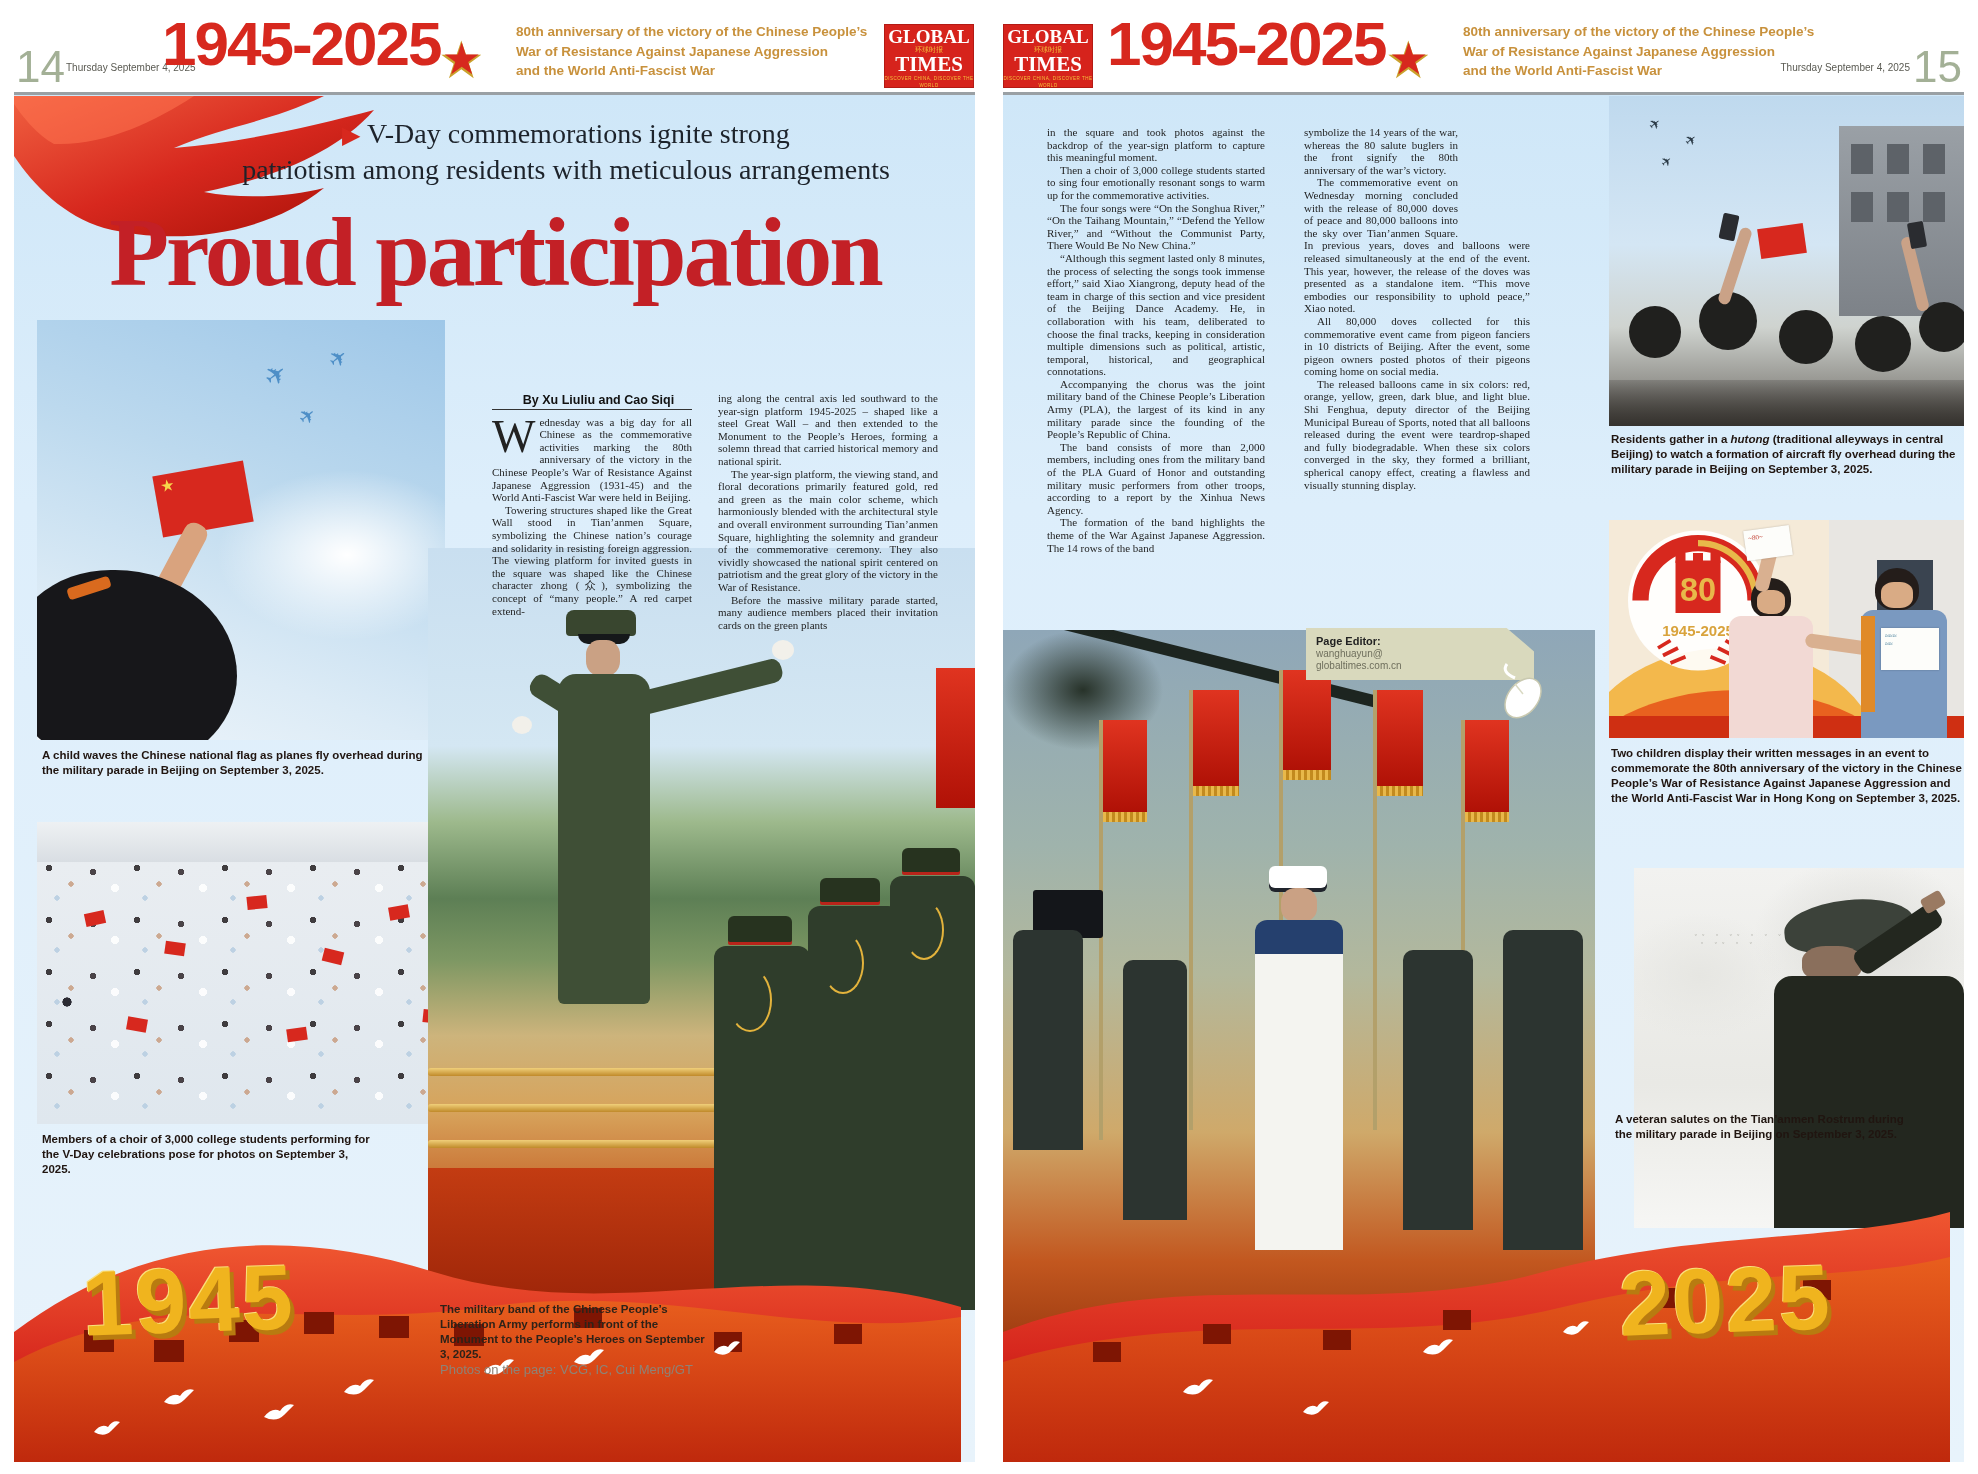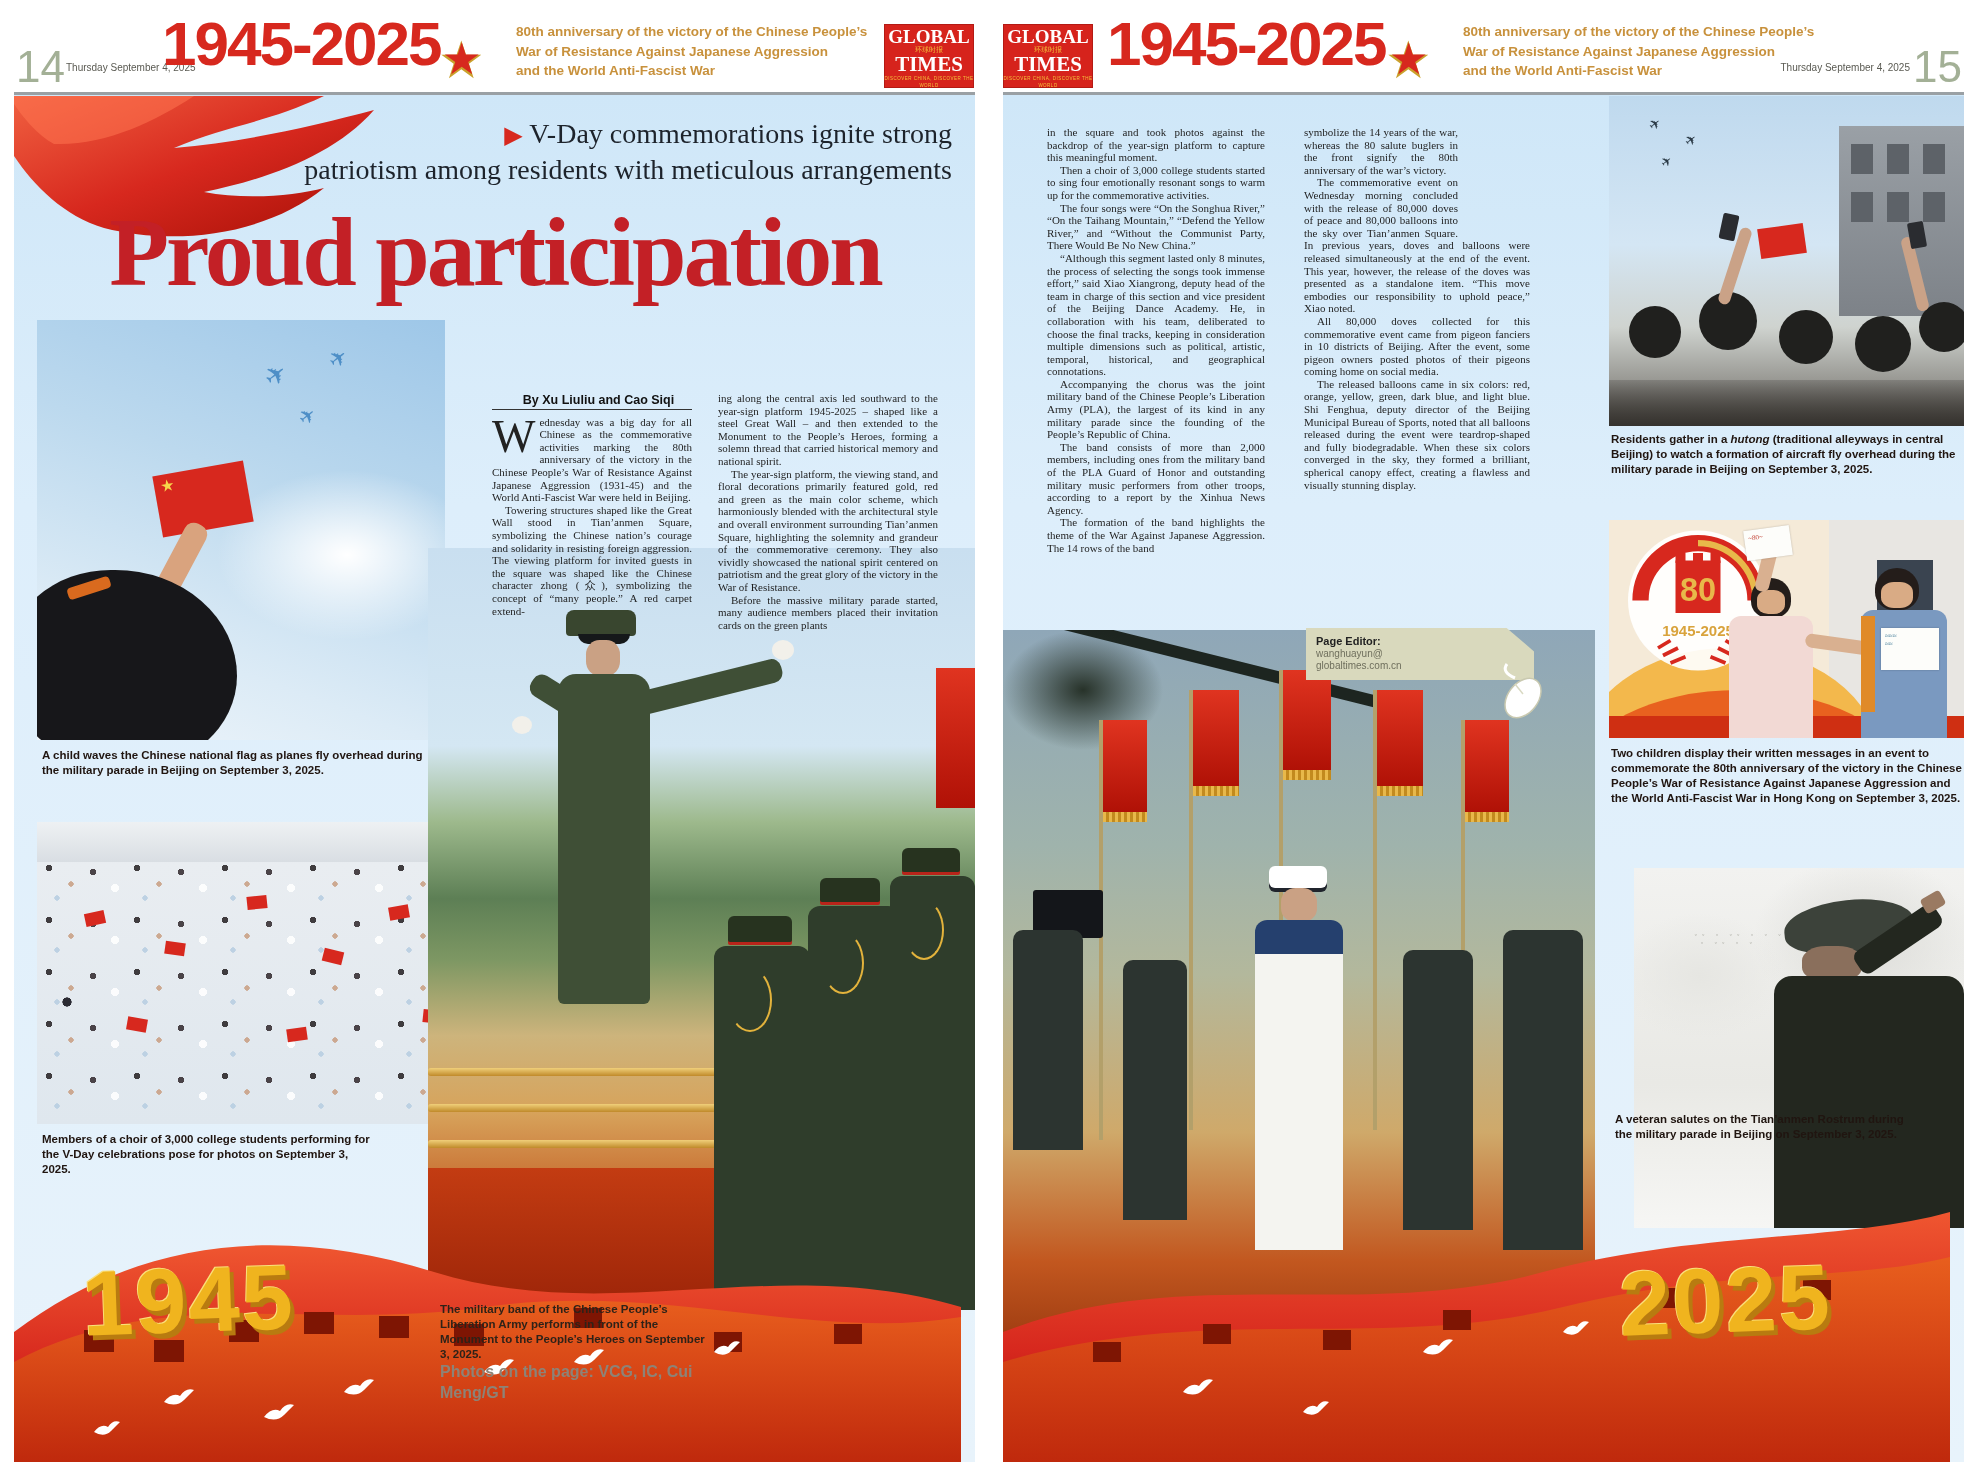--- a/index.html
+++ b/index.html
@@ -25,41 +25,41 @@
   .gt-cn{color:#f4c23a;font-size:7px;line-height:7px;font-family:"DejaVu Sans",sans-serif;}
   .gt-bottom{font-family:"Liberation Serif",serif;color:#fff;font-weight:700;font-size:21px;line-height:21px;}
   .gt-tag{color:#f4c23a;font-size:4.5px;line-height:7px;font-family:"Liberation Sans",sans-serif;letter-spacing:.5px;}
   .header-rule{position:absolute;top:92px;left:14px;right:14px;height:3px;background:#9aa0a4;}
 
   
   .sky{position:absolute;top:95px;left:14px;right:14px;bottom:12px;
        background:linear-gradient(180deg,#cfe7f8 0%,#ddeefb 30%,#e8f3fb 100%);overflow:hidden;}
 
   
-  .kicker{position:absolute;left:180px;top:116px;width:772px;text-align:right;z-index:5;
+  .kicker{position:absolute;left:180px;top:116px;width:772px;text-align:center;z-index:5;
           font-size:28px;line-height:1.3;color:#1d232b;}
   .kicker .tri{color:#d7281e;font-family:"DejaVu Sans",sans-serif;font-size:24px;}
   .headline{position:absolute;left:50px;top:196px;width:890px;text-align:center;z-index:5;
             font-family:"Liberation Serif",serif;font-weight:700;font-size:98px;letter-spacing:-3px;color:#c32026;}
 
   
   .col{position:absolute;z-index:6;font-size:11px;line-height:12.6px;text-align:justify;color:#1f1f1f;}
   .col p{margin:0;text-indent:13px;}
   .col p.np{text-indent:0;}
   .byline{font-family:"Liberation Sans",sans-serif;font-weight:700;font-size:12.5px;text-align:center;
           color:#111;text-indent:0;margin:0 0 3px 0;}
   .byline-rule{height:1px;background:#333;margin:2px 0 6px 0;}
   .dropcap{float:left;font-size:46px;line-height:38px;padding:2px 4px 0 0;font-weight:400;color:#222;}
   .spacer-r{float:right;width:72px;height:112px;}
 
   
   .cap{position:absolute;z-index:7;font-family:"Liberation Sans",sans-serif;font-weight:700;
        font-size:11.5px;line-height:1.3;color:#201510;}
   .cap .it{font-style:italic;}
-  .credit{font-weight:700;color:#8d8377;font-size:16px;}
+  .credit{font-weight:400;color:#8d8377;font-size:13px;}
 
   
   .photo{position:absolute;overflow:hidden;z-index:2;}
   .abs{position:absolute;}
 
   
   .ph-child{background:linear-gradient(200deg,#9ec7e8 0%,#bcd9ee 40%,#dcebf6 75%,#eef5fa 100%);}
   .cloud{position:absolute;border-radius:50%;background:radial-gradient(closest-side,#ffffff,rgba(255,255,255,0));}
   .plane{position:absolute;color:#4e8fc7;font-family:"DejaVu Sans",sans-serif;transform:rotate(-38deg);}
   .flag-red{position:absolute;background:#d7281e;}

